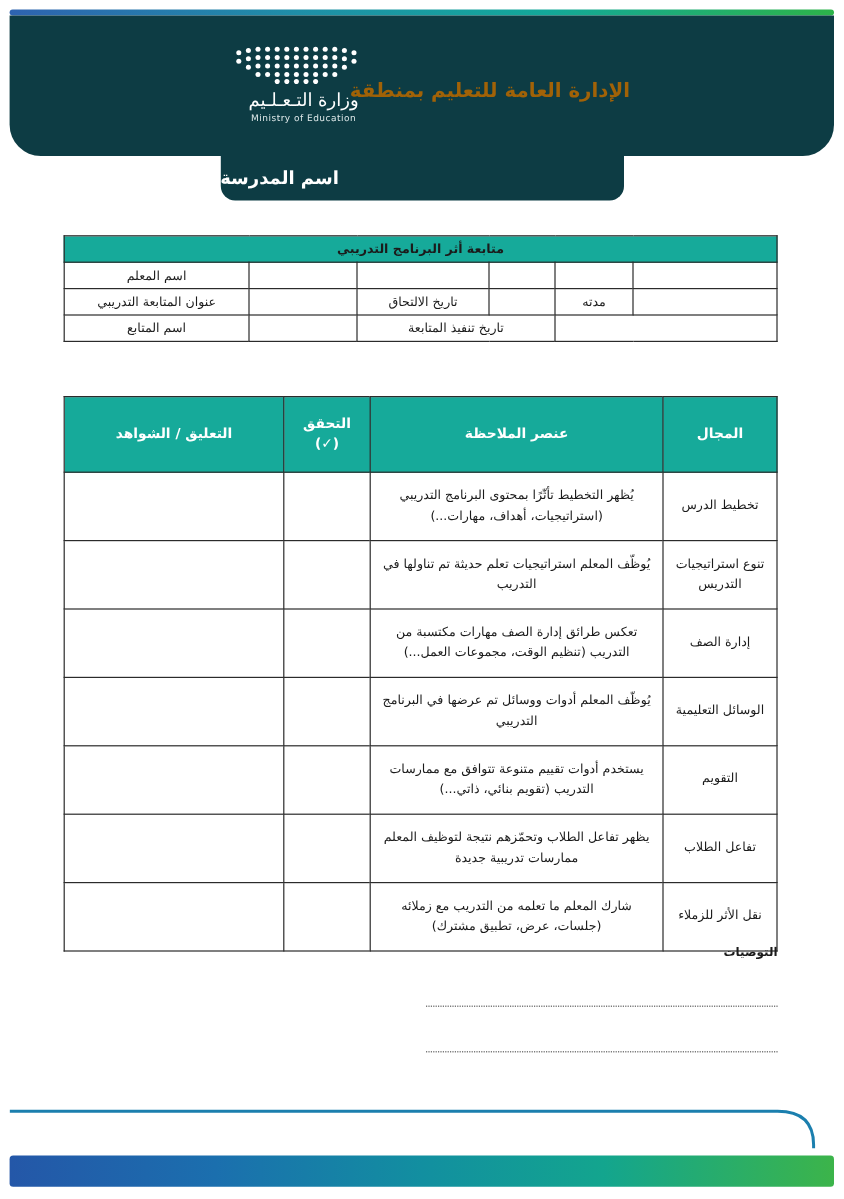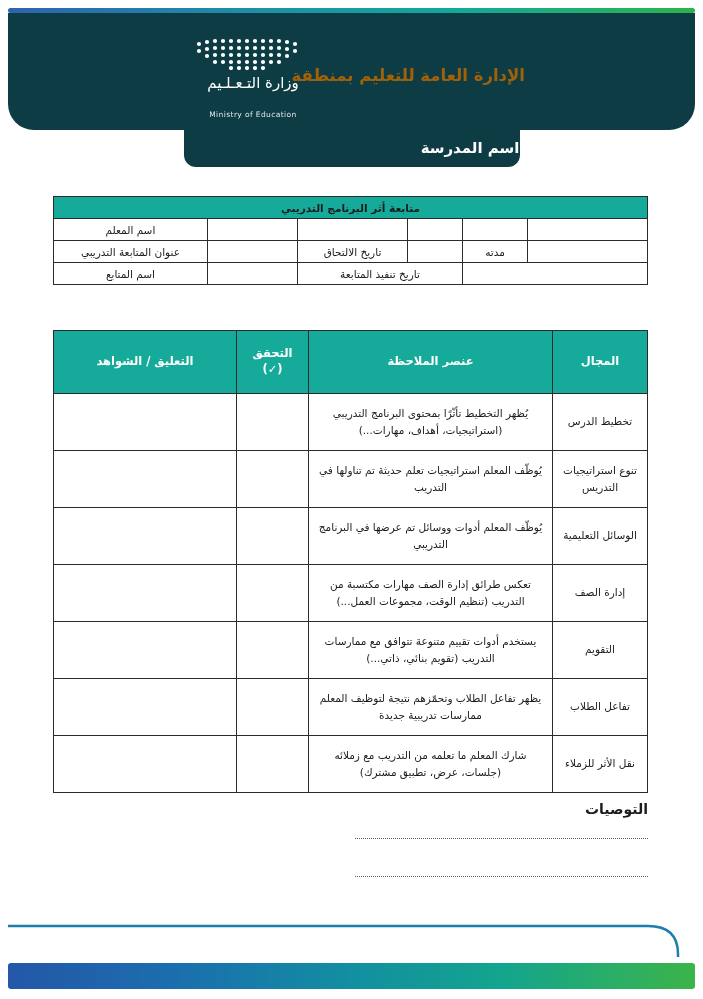--- a/index.html
+++ b/index.html
@@ -63,40 +63,40 @@
   }
   .logo-ar {
     font-size: 15px;
     font-weight: normal;
     letter-spacing: 1px;
     line-height: 1.1;
   }
   .logo-en {
     font-size: 7.5px;
     letter-spacing: 0.4px;
-    margin-top: 18px;
+    margin-top: 2px;
     color: #dfe9ea;
   }
 
   
   .school-plaque {
     position: absolute;
     top: 130px;
     left: 0;
     right: 0;
     display: flex;
     justify-content: center;
   }
   .school-plaque-inner {
     background: #0d3c44;
     color: #ffffff;
     width: 336px;
     height: 37px;
     line-height: 37px;
-    text-align: right;
+    text-align: left;
     font-size: 15px;
     font-weight: bold;
     border-bottom-left-radius: 12px;
     border-bottom-right-radius: 12px;
   }
 
   
   .info-table {
     position: absolute;
     top: 196px;
@@ -154,24 +154,23 @@
   .col-field { width: 95px; }
   .col-item  { width: 244px; }
   .col-check { width: 72px; }
   .col-note  { width: 183px; }
 
   
   .reco-title {
     position: absolute;
     top: 789px;
     right: 55px;
-    font-size: 14px;
+    font-size: 10px;
     font-weight: bold;
     color: #1b1b1b;
-    margin-top: 12px;
   }
   .dotline {
     position: absolute;
     right: 55px;
     width: 293px;
     border-bottom: 1.5px dotted #5a5a5a;
     height: 0;
   }
   .dotline.l1 { top: 838px; }
   .dotline.l2 { top: 876px; }
@@ -338,28 +337,28 @@
       <td></td>
       <td></td>
     </tr>
     <tr>
       <td>تنوع استراتيجيات التدريس</td>
       <td>يُوظّف المعلم استراتيجيات تعلم حديثة تم تناولها في التدريب</td>
       <td></td>
       <td></td>
     </tr>
     <tr>
+      <td>إدارة الصف</td>
+      <td>تعكس طرائق إدارة الصف مهارات مكتسبة من التدريب (تنظيم الوقت، مجموعات العمل...)</td>
+      <td></td>
+      <td></td>
+    </tr>
+    <tr>
       <td>الوسائل التعليمية</td>
       <td>يُوظّف المعلم أدوات ووسائل تم عرضها في البرنامج التدريبي</td>
-      <td></td>
-      <td></td>
-    </tr>
-    <tr>
-      <td>إدارة الصف</td>
-      <td>تعكس طرائق إدارة الصف مهارات مكتسبة من التدريب (تنظيم الوقت، مجموعات العمل...)</td>
       <td></td>
       <td></td>
     </tr>
     <tr>
       <td>التقويم</td>
       <td>يستخدم أدوات تقييم متنوعة تتوافق مع ممارسات التدريب (تقويم بنائي، ذاتي...)</td>
       <td></td>
       <td></td>
     </tr>
     <tr>

